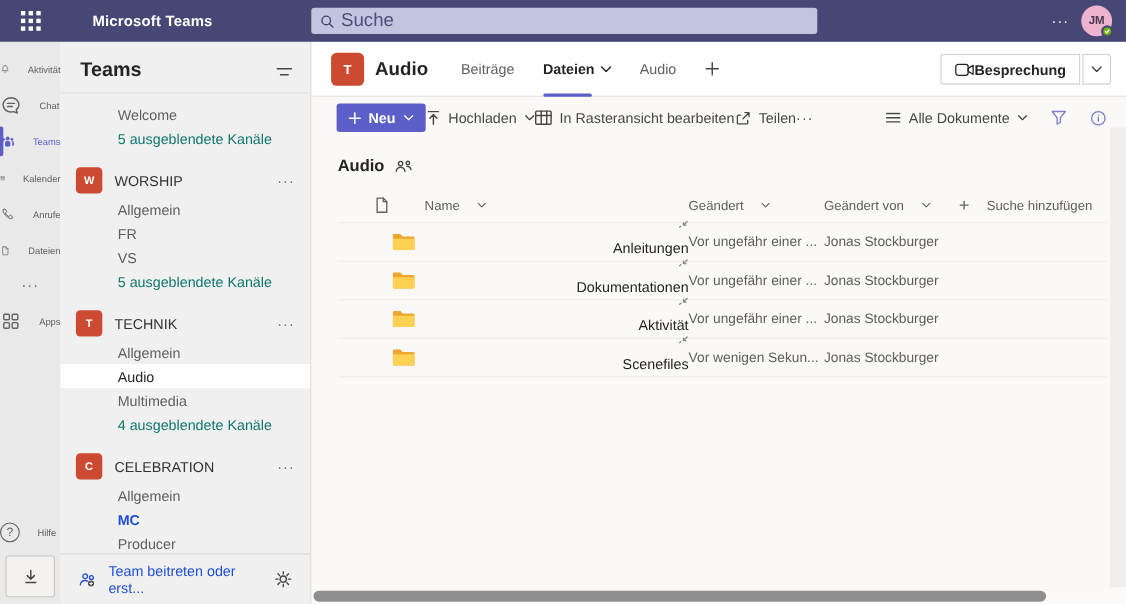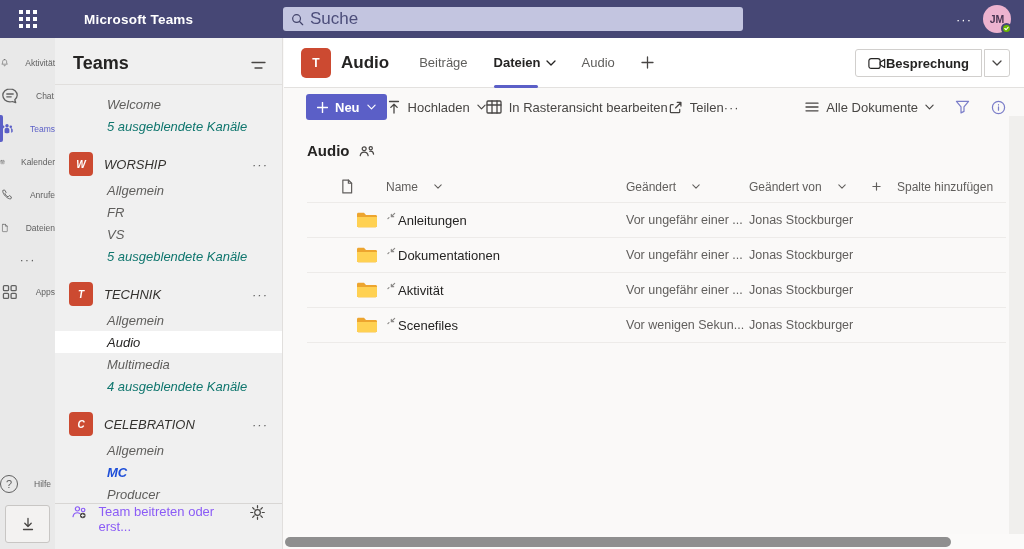--- a/index.html
+++ b/index.html
@@ -35,29 +35,29 @@
   .rail-spacer { flex:1; }
   .help-circle { width:18px; height:18px; border:1.3px solid #616161; border-radius:50%; font-size:11px; display:flex; align-items:center; justify-content:center; color:#616161; }
   .rail-download { margin:6px 5px 6px 5px; height:38px; border:1px solid #c8c6c4; border-radius:3px; background:#f3f2f1; display:flex; align-items:center; justify-content:center; color:#484644; cursor:pointer; }
 
   
   .sidebar { position:absolute; left:55px; top:38px; width:228px; height:511px; background:#f0f0f0; border-right:1px solid #e1dfdd; z-index:10; }
   .sb-head { display:flex; align-items:center; justify-content:space-between; padding:15px 16px 10px 18px; }
   .sb-title { font-size:18px; font-weight:bold; color:#252423; }
   .sb-filter { color:#484644; cursor:pointer; padding-top:3px; }
   .sb-divider { border-bottom:1px solid #e1dfdd; }
-  .sb-list { padding-top:8px;font-style:italic; }
+  .sb-list { padding-top:8px; }
   .s-row { height:22px; display:flex; align-items:center; padding-left:52px; font-size:13px; color:#5f5e5c; cursor:pointer; }
   .s-row.sel { background:#ffffff; color:#252423; }
   .s-row.unread { font-weight:bold; color:#1d4ed8; }
   .s-link { color:#0f766e; }
   .s-team { height:30px; margin-top:12px; display:flex; align-items:center; padding:0 14px 0 14px; gap:11px; font-size:13px; color:#34322f; cursor:pointer; }
   .s-avatar { width:24px; height:24px; border-radius:4px; background:#cc4a31; color:#fff; font-size:10px; font-weight:bold; display:flex; align-items:center; justify-content:center; flex:none; }
   .s-more { margin-left:auto; color:#616161; font-size:13px; letter-spacing:1px; }
-  .sb-footer { position:absolute; left:0; right:0; bottom:0; height:46px; border-top:1px solid #d8d6d4; display:flex; align-items:flex-start; padding:0 16px 0 16px; gap:11px; font-size:13px; color:#8b5cf6; background:#f0f0f0; cursor:pointer; }
+  .sb-footer { position:absolute; left:0; right:0; bottom:0; height:46px; border-top:1px solid #d8d6d4; display:flex; align-items:center; padding:0 16px 0 16px; gap:11px; font-size:13px; color:#1d4ed8; background:#f0f0f0; cursor:pointer; }
   .sb-footer .gear { margin-left:auto; color:#484644; }
 
   
   .main { position:absolute; left:284px; top:38px; width:740px; height:511px; background:#faf9f8; }
   .ch-header { position:relative; height:50px; background:#fff; border-bottom:1px solid #e3e1df; display:flex; align-items:center; padding-left:17px; }
   .ch-avatar { width:30px; height:30px; border-radius:5px; background:#cc4a31; color:#fff; font-size:12px; font-weight:bold; display:flex; align-items:center; justify-content:center; }
   .ch-title { margin-left:10px; font-size:17px; font-weight:bold; color:#252423; }
   .tabs { display:flex; align-items:stretch; height:50px; margin-left:30px; gap:26px; }
   .tab { position:relative; display:flex; align-items:center; gap:5px; font-size:13px; color:#5f5e5c; cursor:pointer; }
   .tab.active { color:#252423; font-weight:bold; }
@@ -74,21 +74,21 @@
   .tb-right { margin-left:auto; display:flex; align-items:center; gap:21px; margin-right:18px; }
   .tb-accent { color:#7b7ec9; }
 
   .files { padding:0 18px 0 23px; }
   .f-title-row { display:flex; align-items:center; gap:9px; height:30px; margin-top:9px; }
   .f-title { font-size:15px; font-weight:bold; color:#252423; }
   .f-people { color:#484644; cursor:pointer; padding-top:2px; }
   .f-head { display:grid; grid-template-columns:45px 240px 123px 123px auto; align-items:center; padding-left:34px; height:32px; margin-top:6px; border-bottom:1px solid #edebe9; font-size:12px; color:#605e5c; }
   .f-col { display:flex; align-items:center; gap:16px; cursor:pointer; }
   .f-row { display:grid; grid-template-columns:30px 239px 123px 123px auto; align-items:center; padding-left:50px; height:35px; border-bottom:1px solid #edebe9; cursor:pointer; }
-  .f-name { display:flex; align-items:flex-end; gap:2px; font-size:13px; color:#252423; }
+  .f-name { display:flex; align-items:flex-end; gap:2px; font-size:13px; color:#252423;flex-direction:column; }
   .glim { position:relative; top:-7px; color:#8a8886; }
   .f-meta { font-size:12.5px; color:#605e5c; }
 
   .hscroll { position:absolute; left:0; right:0; bottom:0; height:15px; background:#fbfaf9; }
   .hscroll .thumb { position:absolute; left:1px; top:3px; width:666px; height:10px; border-radius:5px; background:#8f8f8f; cursor:pointer; }
   .vscroll { position:absolute; right:0; top:78px; bottom:15px; width:15px; background:#f0efed; }
 </style>
 </head>
 <body>
 
@@ -393,21 +393,21 @@
         <div class="f-col">
           <span>Geändert von</span>
           <svg class="ic" width="8" height="5" viewBox="0 0 10 6">
               <path d="M1 1l4 4 4-4"></path>
             </svg>
         </div>
         <div class="f-col">
           <svg class="ic" width="9" height="9" viewBox="0 0 10 10">
               <path d="M5 1v8M1 5h8"></path>
             </svg>
-          <span>Spalte hinzufügen</span>
+          <span>Suche hinzufügen</span>
         </div>
       </div>
 
       <div class="f-row">
         <div>
           <svg width="20" height="16" viewBox="0 0 20 16">
               <path fill="#eda52f" d="M0 2.2C0 1.4.6.8 1.4.8H7l2 2.2h9.6c.8 0 1.4.6 1.4 1.4v9.4c0 .8-.6 1.4-1.4 1.4H1.4c-.8 0-1.4-.6-1.4-1.4z"></path>
               <path fill="#ffd152" d="M0 5h20v8.8c0 .8-.6 1.4-1.4 1.4H1.4C.6 15.2 0 14.6 0 13.8z"></path>
             </svg>
         </div>

